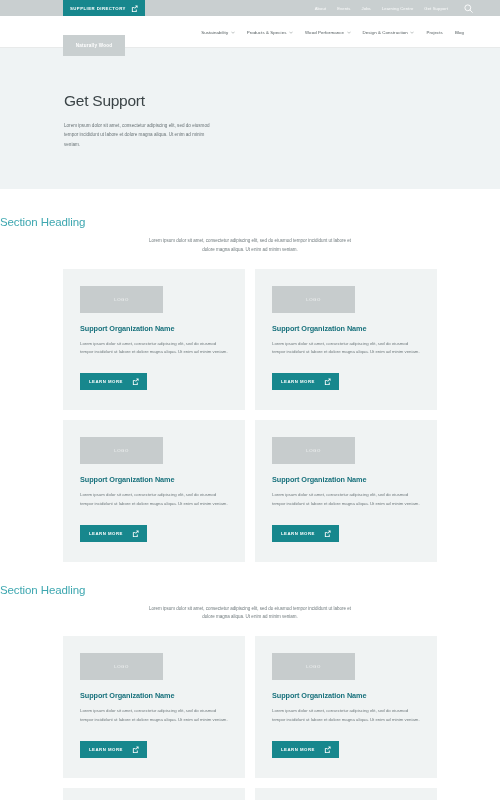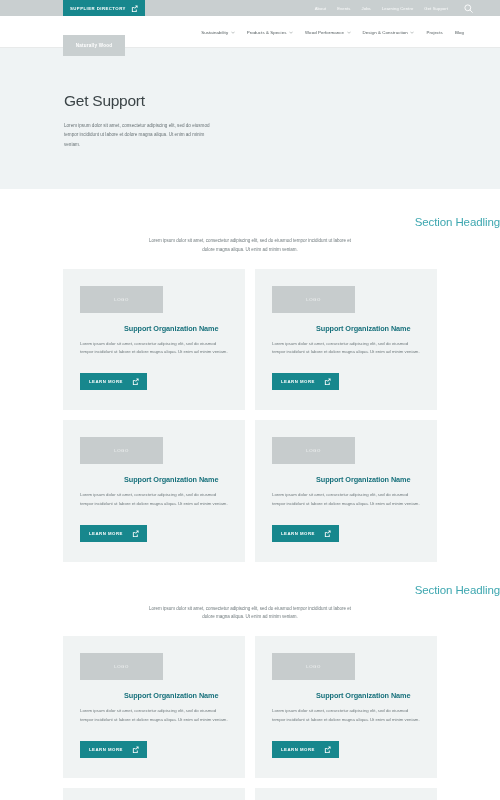--- a/index.html
+++ b/index.html
@@ -168,21 +168,21 @@
     color: #697376;
     max-width: 155px;
   }
 
   
   .section {
     padding-top: 27px;
   }
 
   .section-heading {
-    text-align: right;
+    text-align: left;
     font-size: 11.5px;
     font-weight: normal;
     color: #3ea7b0;
     letter-spacing: -0.1px;
     margin-bottom: 9px;
   }
 
   .section-sub {
     width: 205px;
     margin: 0 auto 15px auto;
@@ -223,21 +223,20 @@
     letter-spacing: 0.55px;
     font-weight: 500;
   }
 
   .card-title {
     font-size: 7.3px;
     font-weight: bold;
     color: #18717c;
     letter-spacing: -0.08px;
     margin-bottom: 7px;
-    margin-left: 44px;
   }
 
   .card-body {
     font-size: 4.3px;
     line-height: 1.92;
     color: #6f797c;
     margin-bottom: 13px;
   }
 
   .learn-btn {

